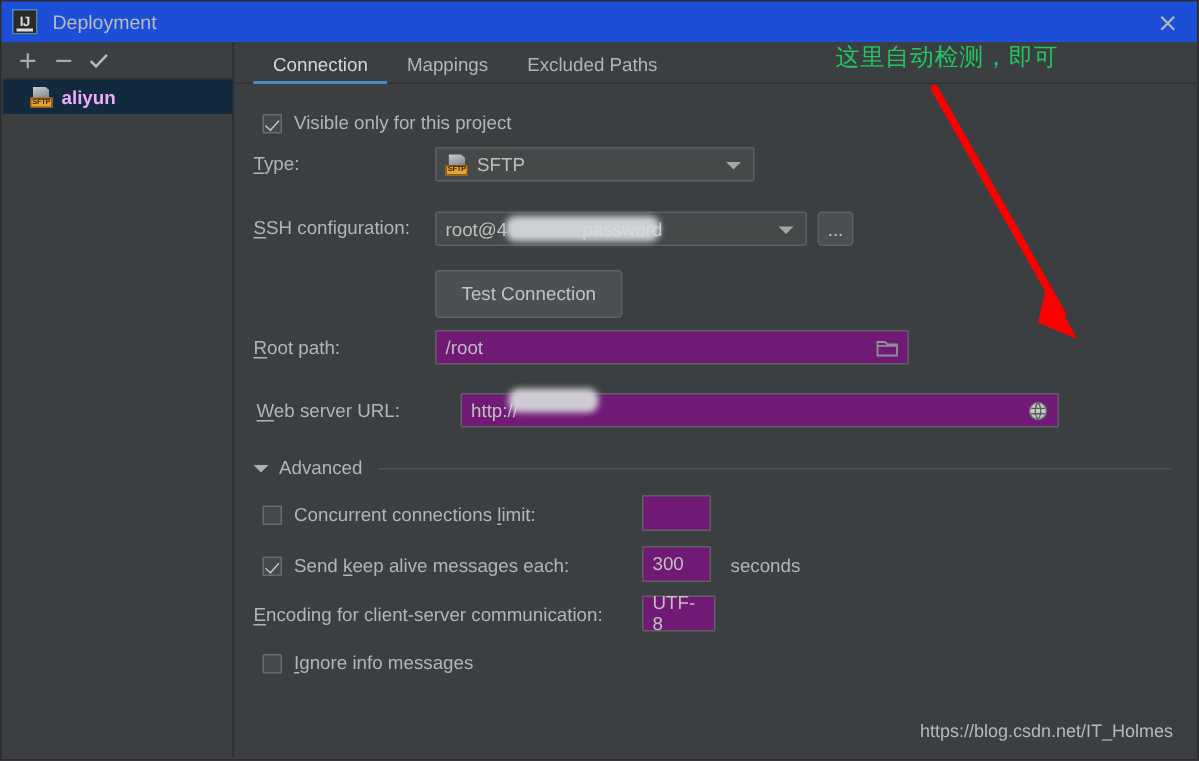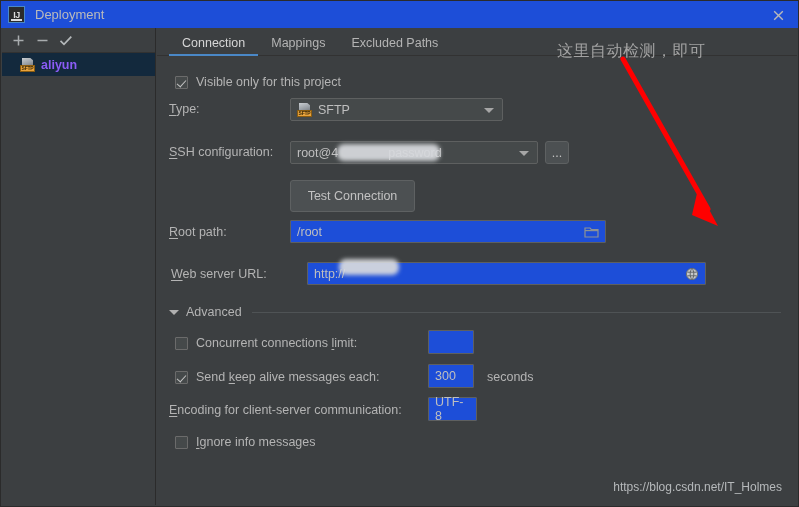--- a/index.html
+++ b/index.html
@@ -107,21 +107,21 @@
   .lp-item {
     height: 23px;
     display: flex;
     align-items: center;
     padding-left: 18px;
     cursor: pointer;
   }
   .lp-item.selected { background: #13293d; }
   .lp-item .label {
     margin-left: 6px;
-    color: #8b5cf6;
+    color: #f0abfc;
     font-size: 12.5px;
     font-weight: bold;
   }
 
   
   .sftp-icon {
     width: 15px; height: 14px;
     position: relative;
     flex: none;
   }
@@ -228,21 +228,21 @@
     height: 22px;
     display: flex;
     align-items: center;
     padding: 0 6px;
     font-size: 12.5px;
     color: #bfbfbf;
     position: relative;
     cursor: text;
     border-radius: 1px;
   }
-  .input.flat { background: #1d4ed8; }
+  .input.flat { background: #701a75; }
 
   
   .combo {
     background: #45494a;
     border: 1px solid #5e6060;
     box-sizing: border-box;
     height: 23px;
     display: flex;
     align-items: center;
     padding: 0 6px;
@@ -313,23 +313,23 @@
     background: #4f5355;
     margin-left: 10px;
   }
 
   .folder-icon { cursor: pointer; }
   .globe-icon { cursor: pointer; }
 
   
   .annot-text {
     position: absolute;
-    left: 556px; top: 40px;
+    left: 556px; top: 27px;
     font-size: 16px;
-    color: #a3a3a3;
+    color: #22c55e;
     font-family: Liberation Sans, sans-serif;
     white-space: nowrap;
     letter-spacing: 0.5px;
   }
   .annot-arrow {
     position: absolute;
     left: 0; top: 0;
     width: 799px; height: 507px;
     pointer-events: none;
   }

